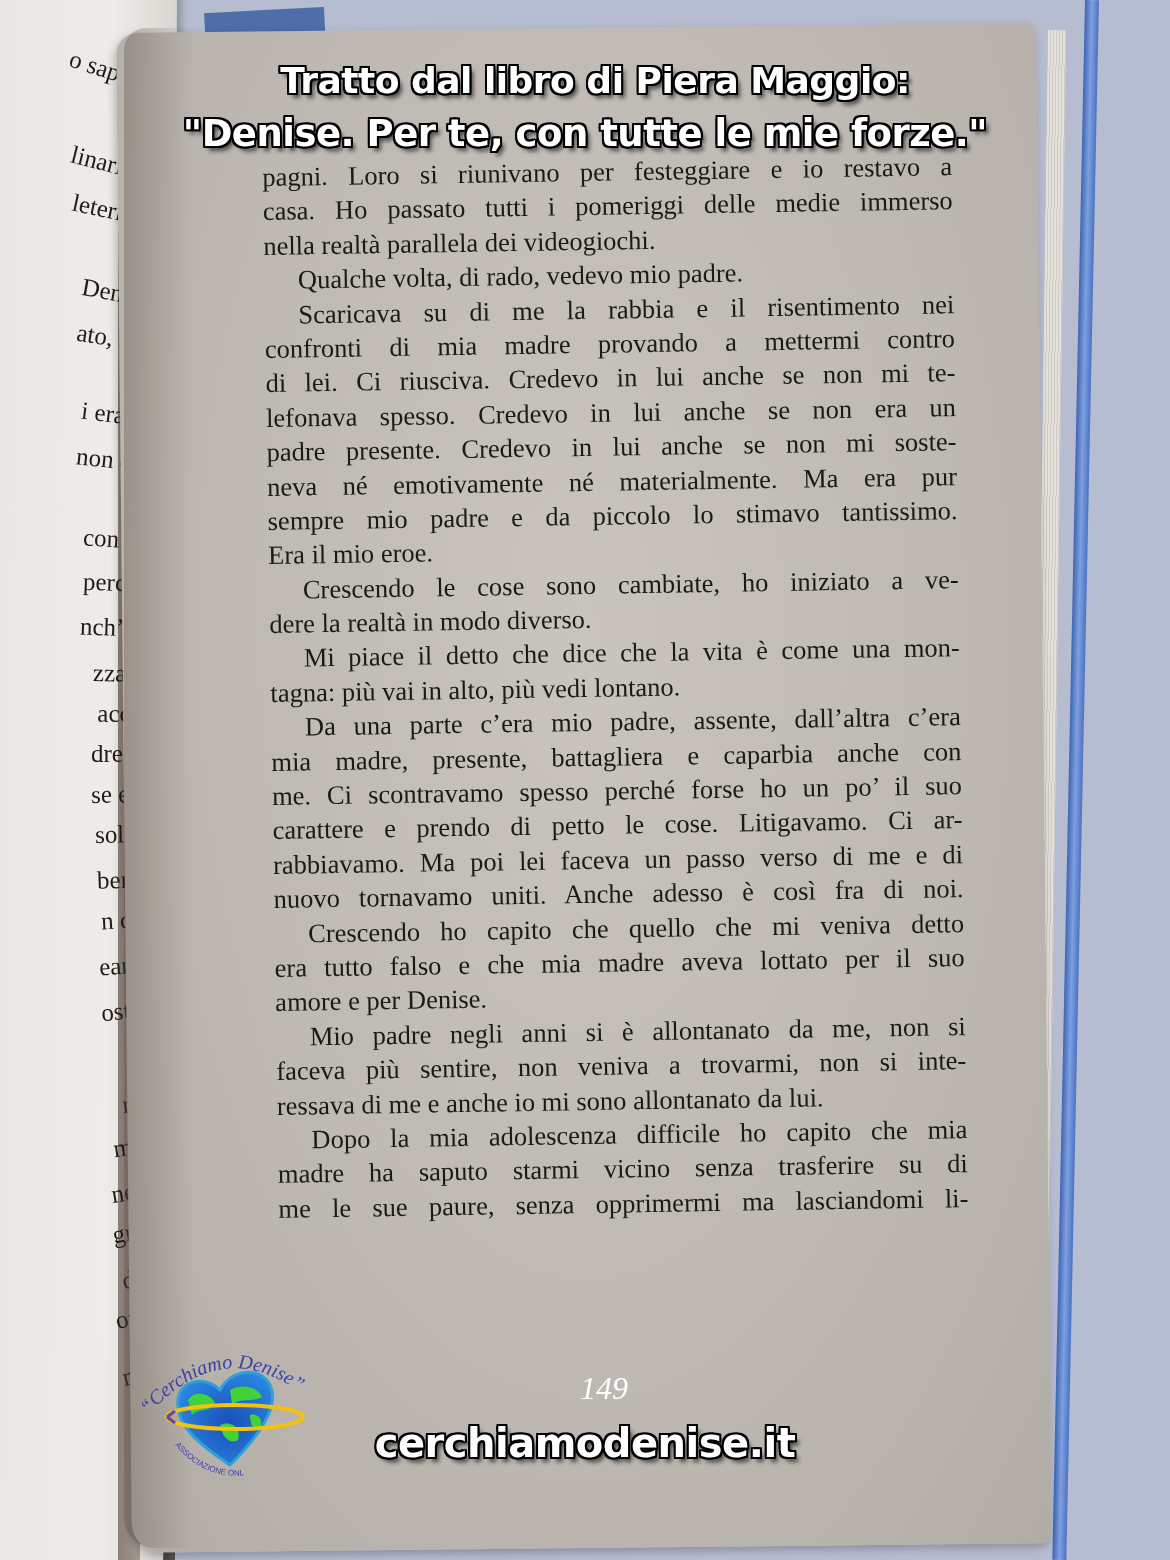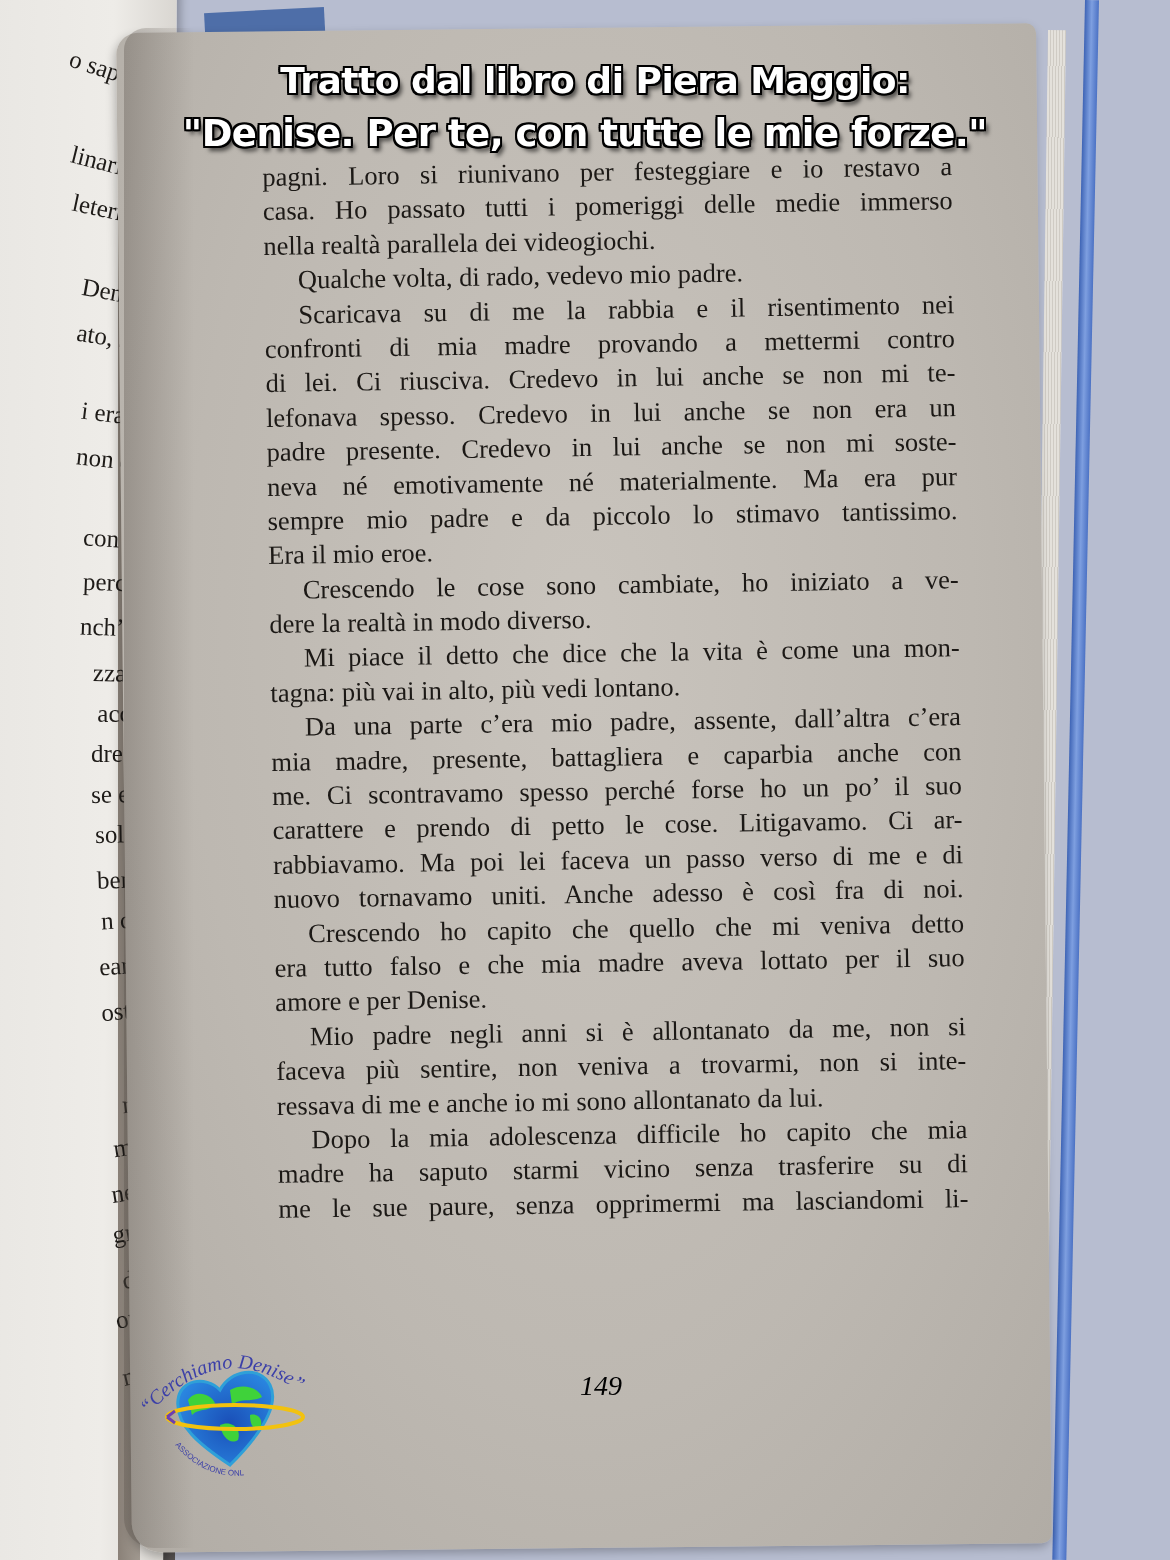--- a/index.html
+++ b/index.html
@@ -64,22 +64,22 @@
     position: absolute; left: 262px; top: 160px; width: 690px;
     transform: rotate(-0.9deg); transform-origin: top left;
   }
   .line {
     font-size: 26.5px; line-height: 34.4px; color: #1c1916; white-space: nowrap;
     text-align: justify; text-align-last: justify; height: 34.4px; display: block;
   }
   .line.last { text-align-last: left; }
   .line.indent { padding-left: 34px; }
   .page-number {
-    position: absolute; left: 580px; top: 1370px; font-size: 28px; font-style: italic;
-    color: #000000;
+    position: absolute; left: 580px; top: 1370px; font-size: 32px; font-style: italic;
+    color: #ffffff;
   }
   
   .overlay-title {
     position: absolute; left: 0; width: 1170px; text-align: center;
     font-family: "DejaVu Sans", sans-serif; font-weight: bold; color: #ffffff;
     text-shadow:
       -2px -2px 0 #000, 2px -2px 0 #000, -2px 2px 0 #000, 2px 2px 0 #000,
       0 -2px 0 #000, 0 2px 0 #000, -2px 0 0 #000, 2px 0 0 #000,
       4px 5px 4px rgba(0,0,0,0.6);
     letter-spacing: -0.5px;
@@ -201,13 +201,14 @@
       <path d="M37 72 l 8 -6 M37 72 l 8 6" stroke="#6d3fb0" stroke-width="3" fill="none"></path>
       <text font-family="Liberation Serif, serif" font-size="20" font-style="italic" fill="#3b3fa8">
         <textPath href="#arcTop">“Cerchiamo Denise”</textPath>
       </text>
       <text font-family="Liberation Sans, sans-serif" font-size="8" fill="#3b3fa8">
         <textPath href="#arcBottom">ASSOCIAZIONE ONLUS</textPath>
       </text>
     </svg>
   </div>
 
+  <div class="overlay-url">cerchiamodenise.it</div>
 </div>
 
 </body></html>

